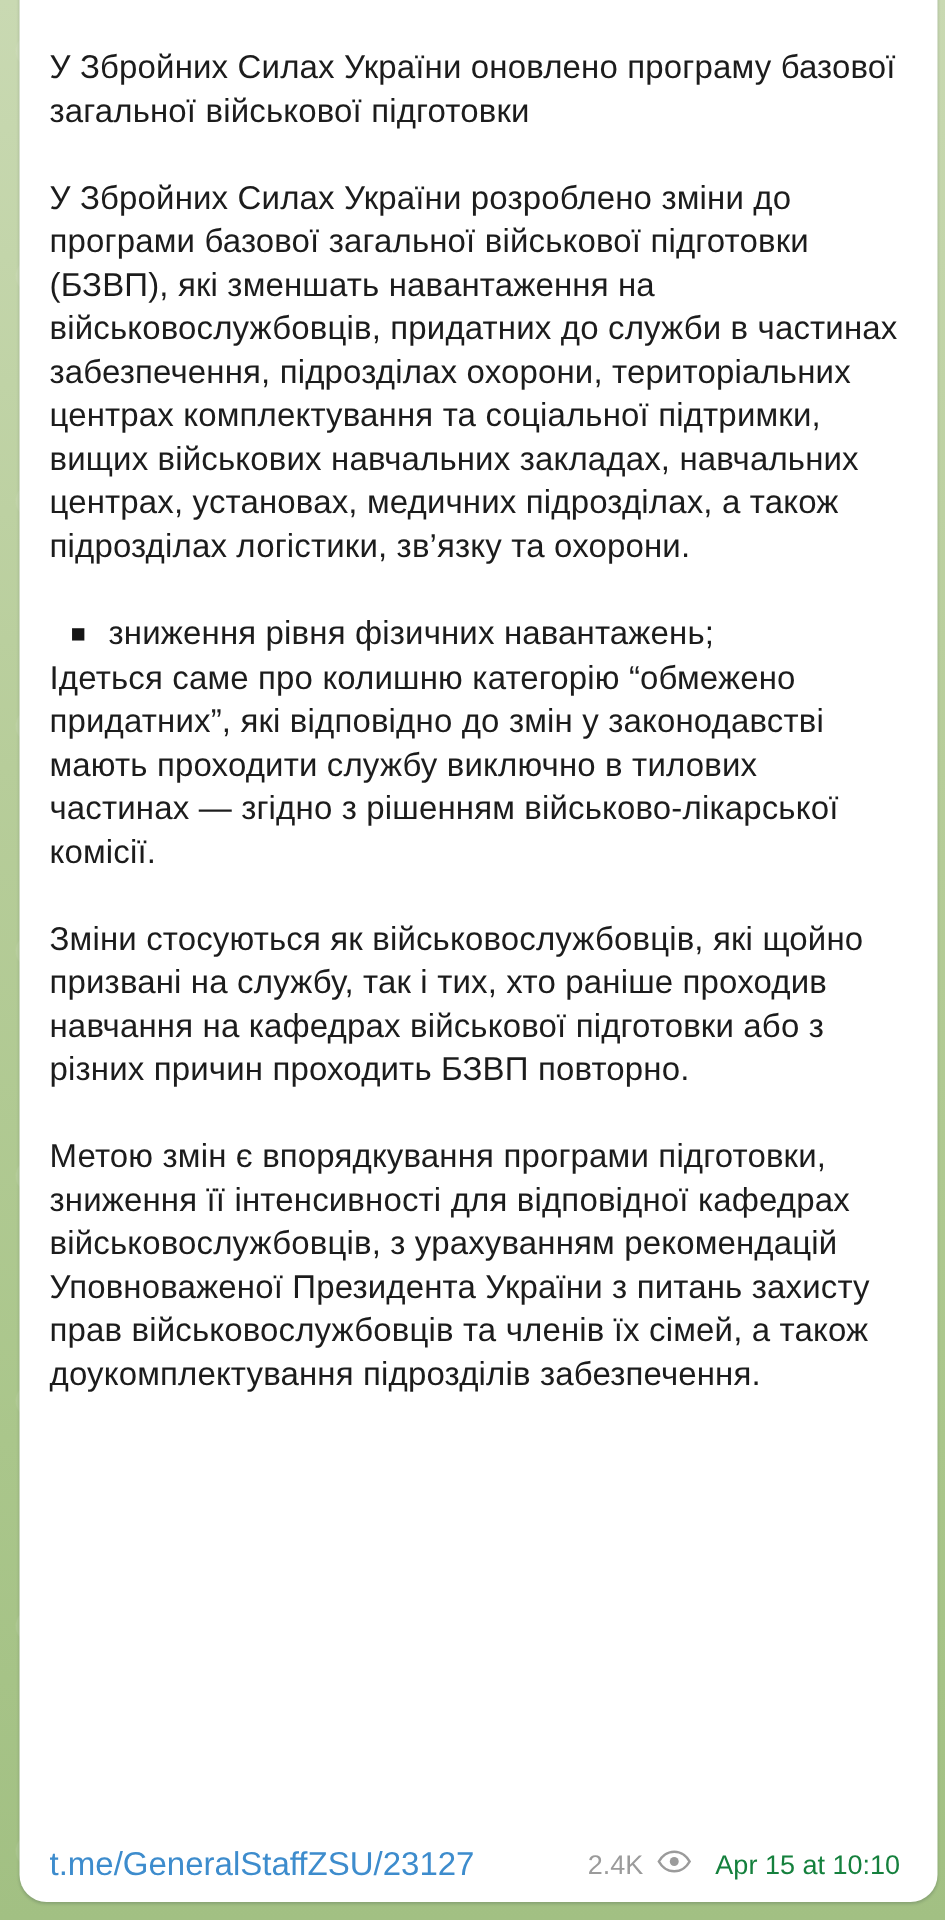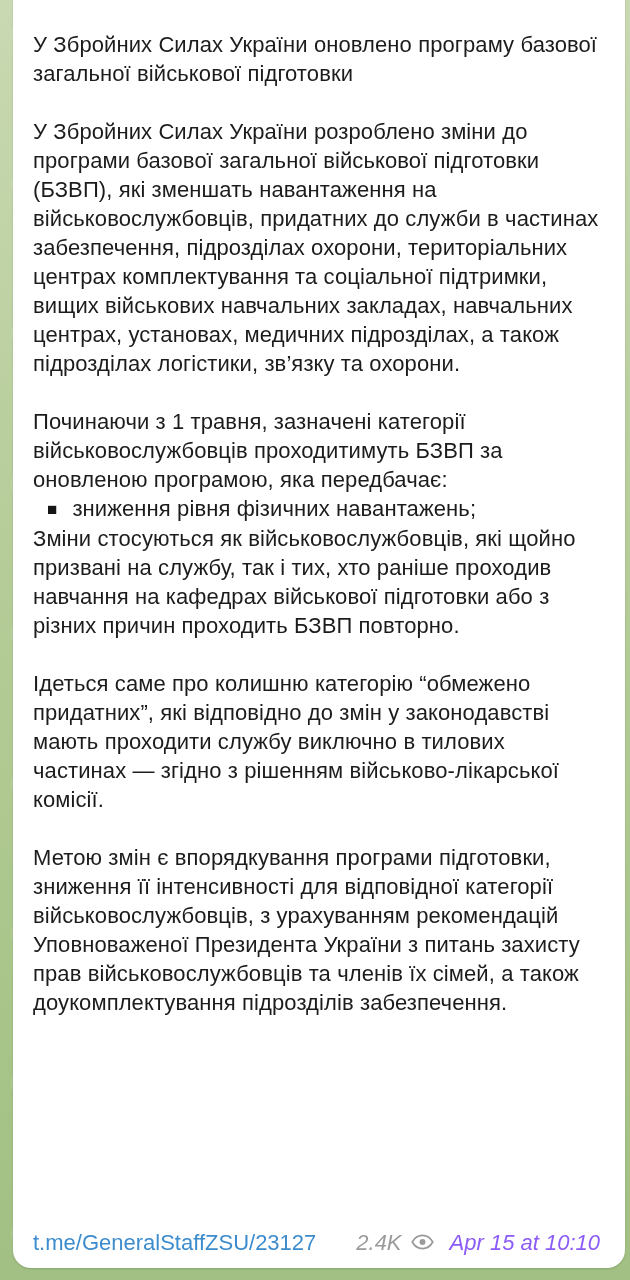--- a/index.html
+++ b/index.html
@@ -66,42 +66,40 @@
     color: #3d8ccd;
     text-decoration: none;
     cursor: pointer;
   }
 
   .meta {
     display: flex;
     align-items: flex-start;
     gap: 9px;
     color: #9b9b9b;
-    font-size: 22px;
-    font-style: italic;
+    font-size: 18px;
   }
 
   .meta .views { color: #9b9b9b; }
   .eye { display: inline-block; margin-right: 7px; }
-  .timestamp { color: #8b5cf6; }
+  .timestamp { color: #15803d; }
 </style>
 </head>
 <body>
 
 <div class="screen">
   <div class="bubble">
 
     <div class="message-text">
         <div class="para">У Збройних Силах України оновлено програму базової загальної військової підготовки</div>
         <div class="para">У Збройних Силах України розроблено зміни до програми базової загальної військової підготовки (БЗВП), які зменшать навантаження на військовослужбовців, придатних до служби в частинах забезпечення, підрозділах охорони, територіальних центрах комплектування та соціальної підтримки, вищих військових навчальних закладах, навчальних центрах, установах, медичних підрозділах, а також підрозділах логістики, зв’язку та охорони.</div>
-        <div class="para tight">Починаючи з 1 травня, зазначені категорії військовослужбовців проходитимуть БЗВП за оновленою програмою, яка передбачає:</div>
         <div class="para bullet tight"><span class="sq">■</span>зниження рівня фізичних навантажень;</div>
+        <div class="para">Ідеться саме про колишню категорію “обмежено придатних”, які відповідно до змін у законодавстві мають проходити службу виключно в тилових частинах — згідно з рішенням військово-лікарської комісії.</div>
         <div class="para">Зміни стосуються як військовослужбовців, які щойно призвані на службу, так і тих, хто раніше проходив навчання на кафедрах військової підготовки або з різних причин проходить БЗВП повторно.</div>
-        <div class="para">Ідеться саме про колишню категорію “обмежено придатних”, які відповідно до змін у законодавстві мають проходити службу виключно в тилових частинах — згідно з рішенням військово-лікарської комісії.</div>
-        <div class="para">Метою змін є впорядкування програми підготовки, зниження її інтенсивності для відповідної категорії військовослужбовців, з урахуванням рекомендацій Уповноваженої Президента України з питань захисту прав військовослужбовців та членів їх сімей, а також доукомплектування підрозділів забезпечення.</div>
+        <div class="para">Метою змін є впорядкування програми підготовки, зниження її інтенсивності для відповідної кафедрах військовослужбовців, з урахуванням рекомендацій Уповноваженої Президента України з питань захисту прав військовослужбовців та членів їх сімей, а також доукомплектування підрозділів забезпечення.</div>
       </div>
 
     <div class="footer">
       <a class="post-link">t.me/GeneralStaffZSU/23127</a>
 
       <div class="meta">
         <span class="views">2.4K</span>
         <span class="eye">
           <svg width="23" height="16" viewBox="0 0 24 16">
             <path d="M12 1.2 C6.6 1.2 2.9 5.1 1.3 8 c1.6 2.9 5.3 6.8 10.7 6.8 s9.1-3.9 10.7-6.8 C21.1 5.1 17.4 1.2 12 1.2 z" fill="none" stroke="#9b9b9b" stroke-width="1.8"></path>

